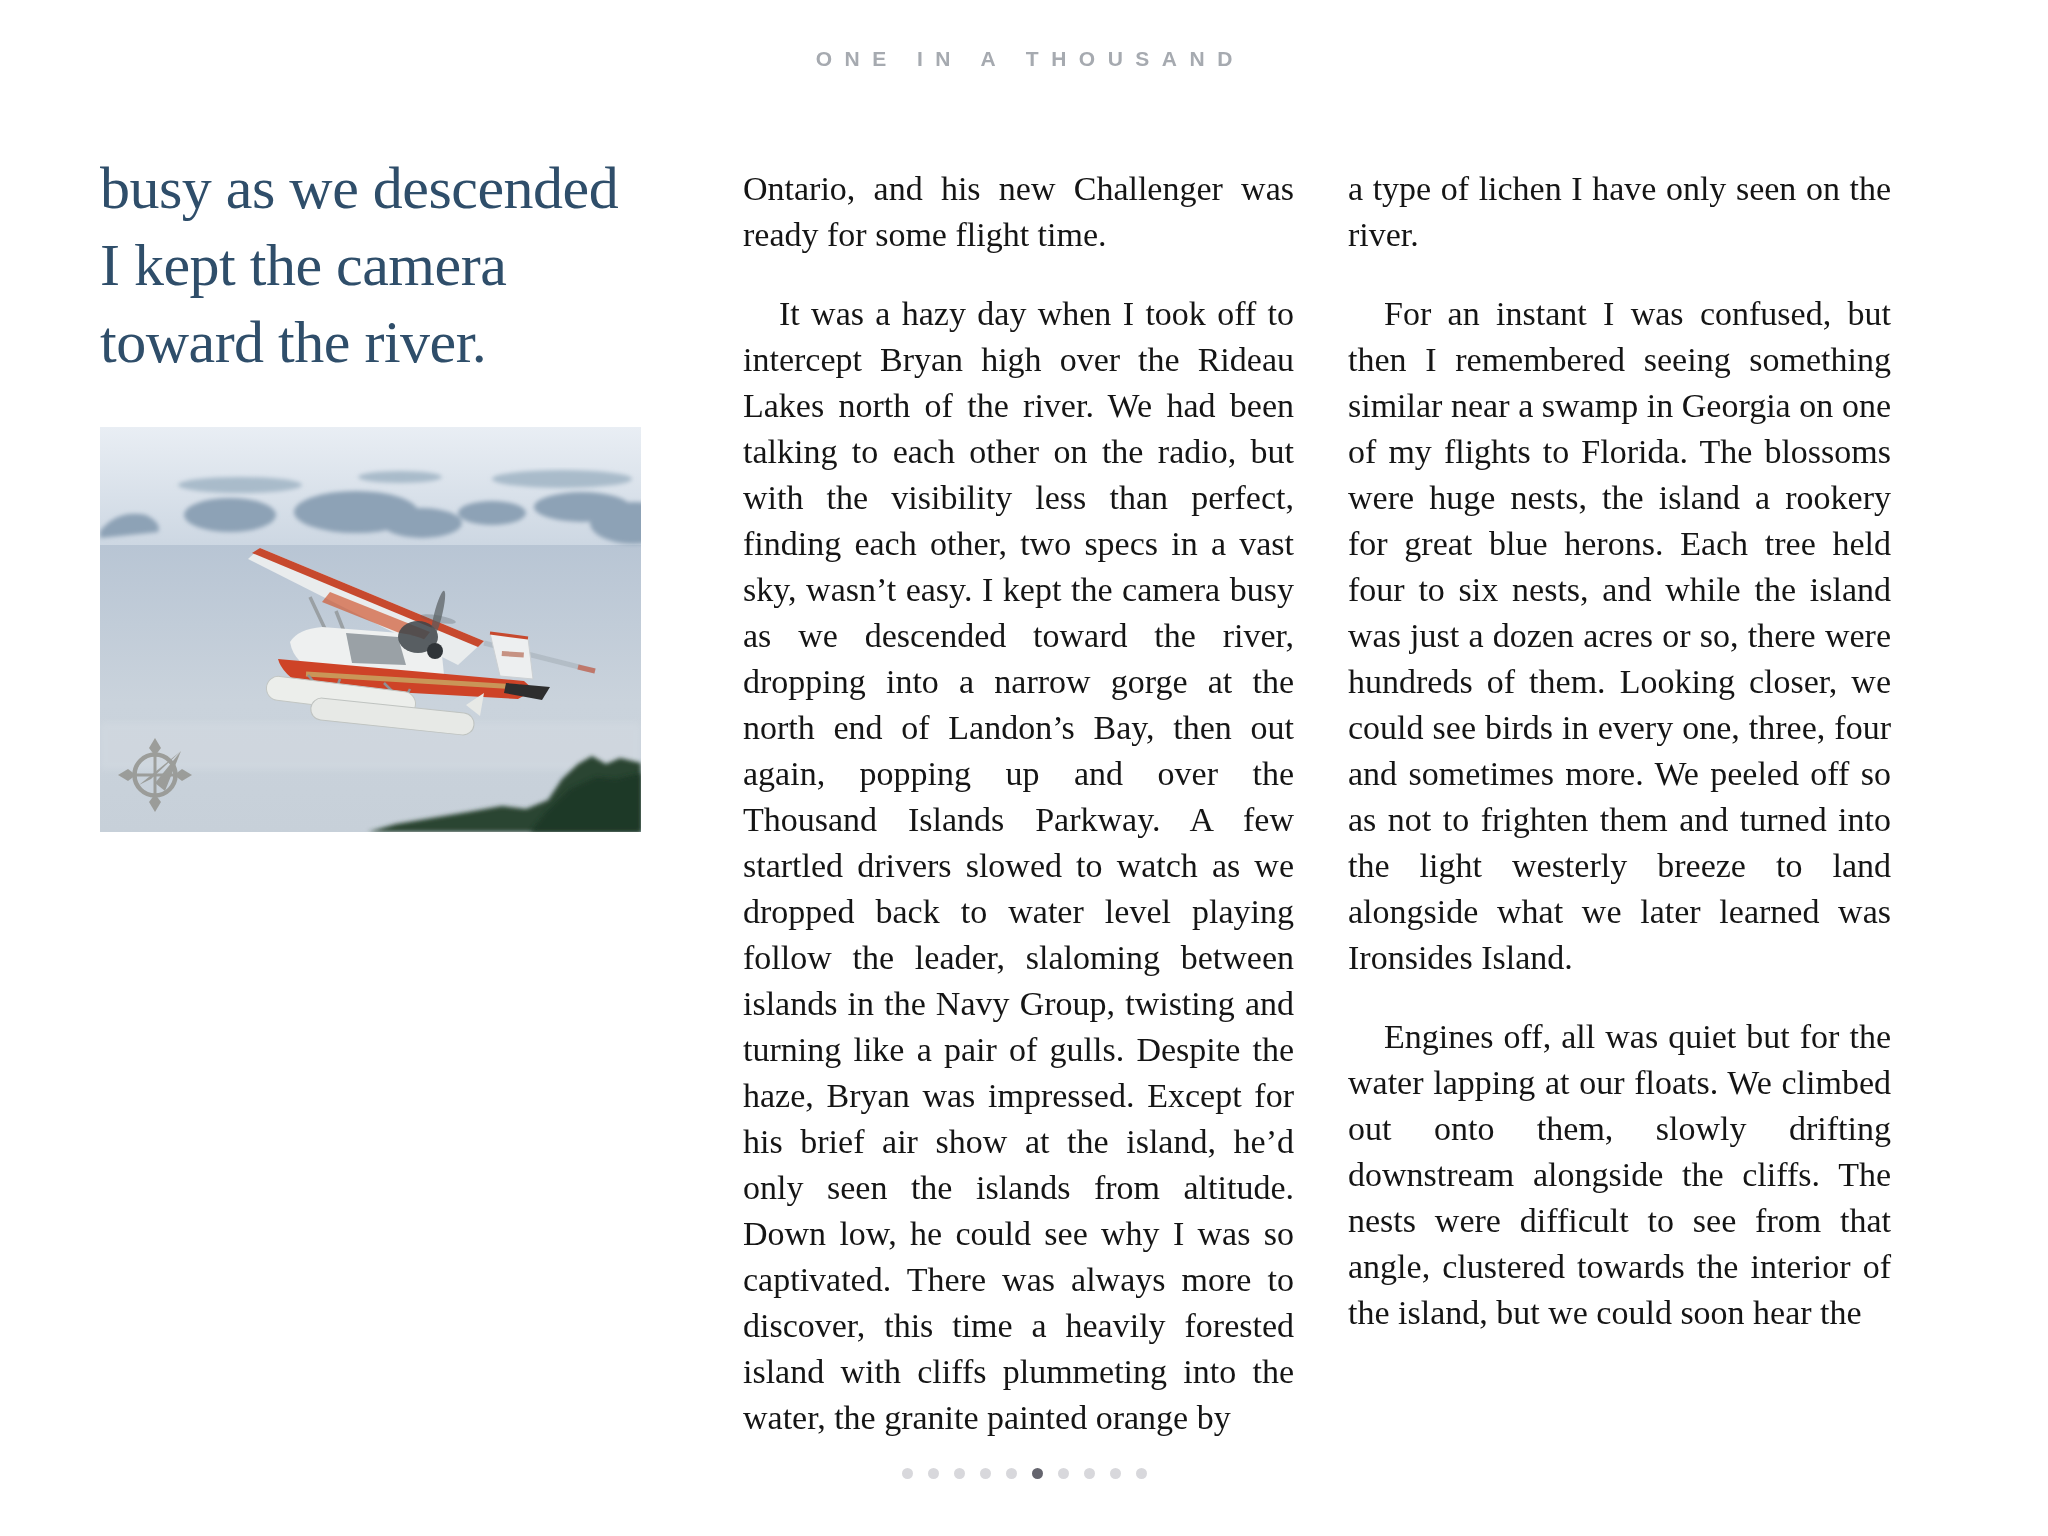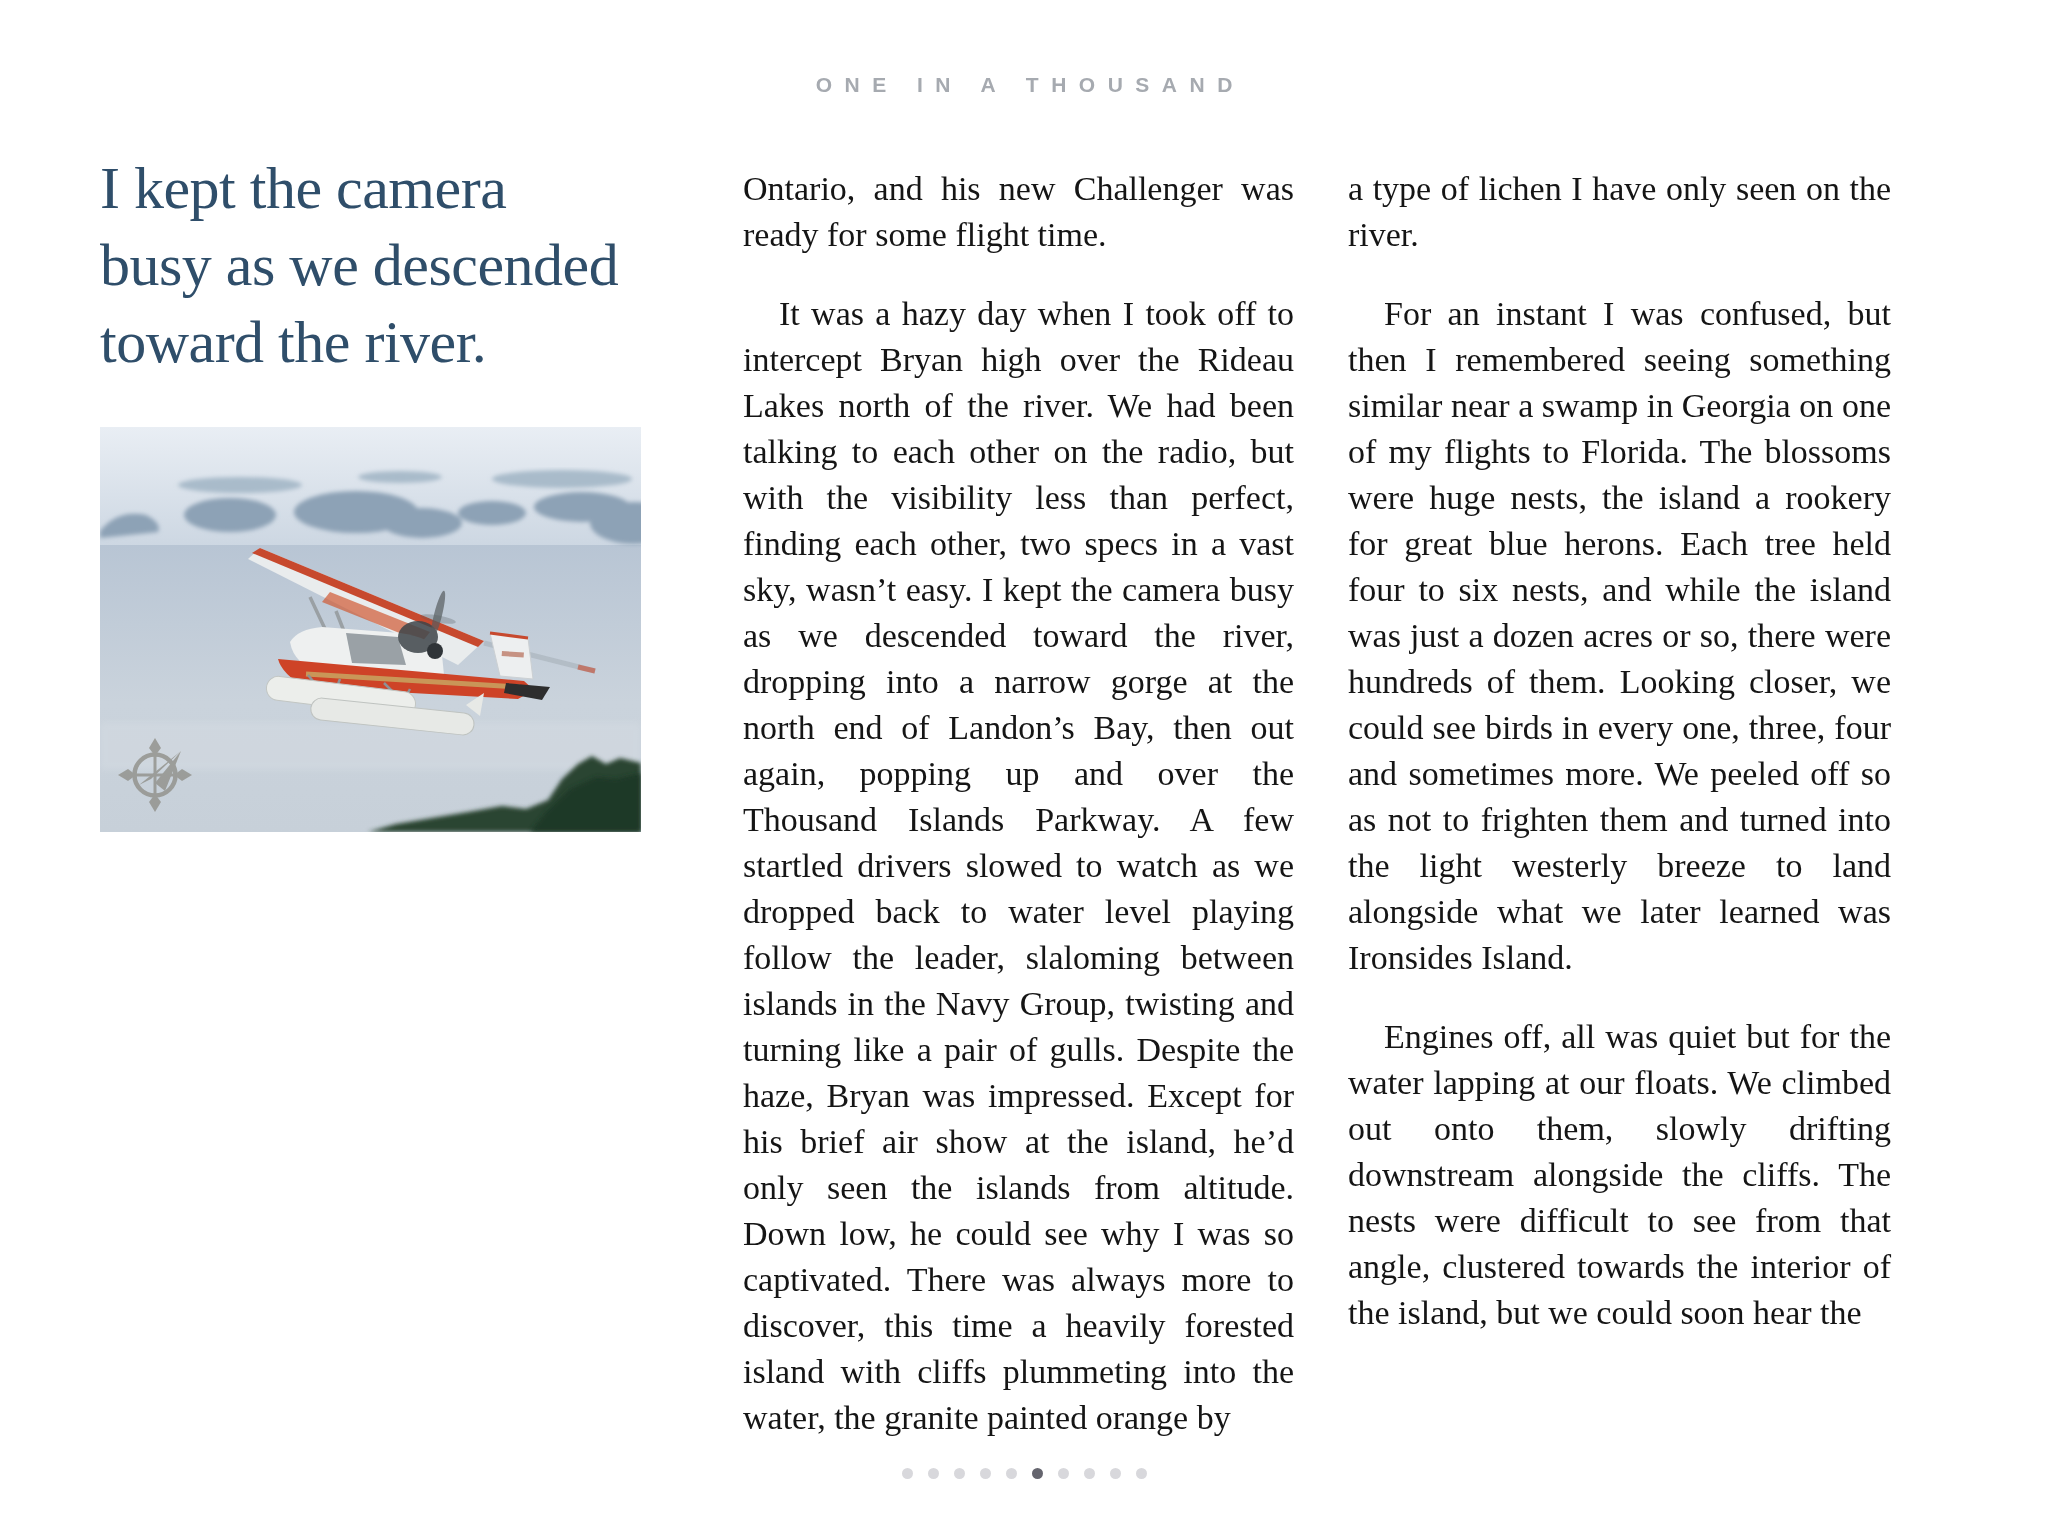--- a/index.html
+++ b/index.html
@@ -5,21 +5,21 @@
   html,body{margin:0;padding:0;background:#ffffff;}
   .page{
     position:relative;
     width:2048px;height:1536px;
     background:#ffffff;
     overflow:hidden;
     font-family:"Liberation Serif","DejaVu Serif",serif;
   }
   
   .running-header{
-    position:absolute;top:72px;left:0;width:100%;
+    position:absolute;top:46px;left:0;width:100%;
     text-align:center;
     font-family:"Liberation Sans","DejaVu Sans",sans-serif;
     font-size:21px;line-height:26px;
     font-weight:bold;
     letter-spacing:12.5px;
     color:#a6aab0;
     text-indent:12.5px;
   }
   
   .left-col{position:absolute;left:100px;top:150px;width:541px;}
@@ -58,22 +58,22 @@
 </style>
 </head>
 <body>
 
 <div class="page">
 
   <div class="running-header">ONE IN A THOUSAND</div>
 
   <div class="left-col">
     <div class="pullquote">
+      <span>busy as we descended</span>
       <span>I kept the camera</span>
-      <span>busy as we descended</span>
       <span>toward the river.</span>
     </div>
 
     <figure class="photo-fig">
       <svg viewBox="0 0 541 405" xmlns="http://www.w3.org/2000/svg">
         <defs>
           <linearGradient id="sky" x1="0" y1="0" x2="0" y2="1">
             <stop offset="0" stop-color="#e9eef4"></stop>
             <stop offset="1" stop-color="#c9d4e0"></stop>
           </linearGradient>

